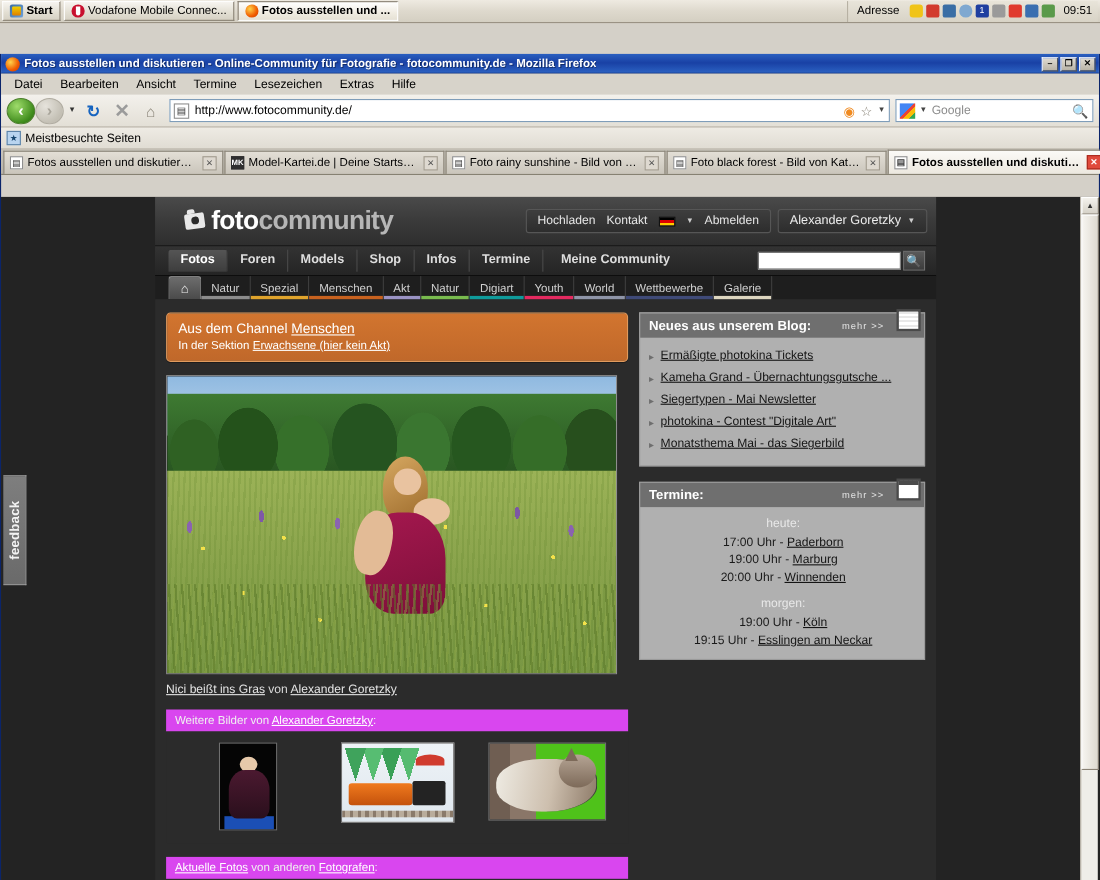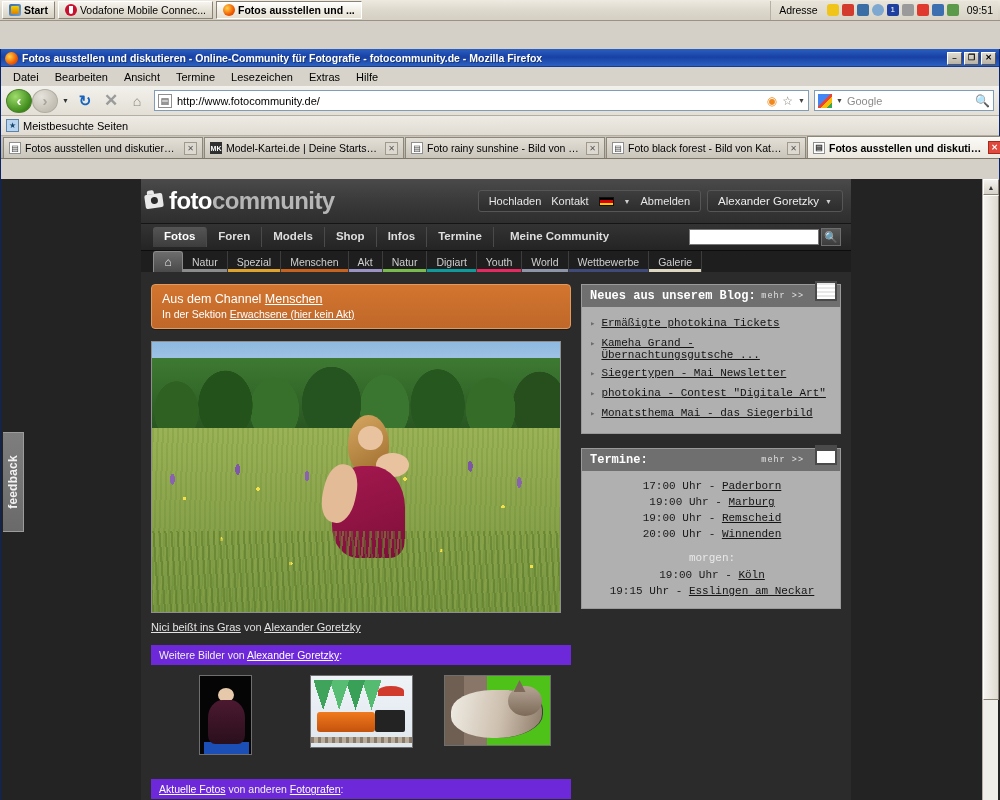--- a/index.html
+++ b/index.html
@@ -172,21 +172,21 @@
     color:#f2f2f2; font-size:12px; font-weight:bold; letter-spacing:.2px;
   }
 
   
   .shell{
     position:absolute; left:140px; top:0; width:710px; min-height:649px;
     background:#2b2b2b;
   }
   .fc-header{
     height: 45px; background: linear-gradient(#4a4a4a, #3a3a3a 50%, #2e2e2e);
-    display:flex; align-items:center; padding: 0 8px 0 4px;
+    display:flex; align-items:center; padding: 0 8px 0 27px;
     border-bottom: 1px solid #151515;
   }
   .fc-logo{ display:flex; align-items:center; gap:6px; }
   .cam{
     width:18px;height:14px;background:#e8e8e8;border-radius:2px;position:relative;
     transform: rotate(-8deg);
   }
   .cam::before{content:"";position:absolute;left:3px;top:-4px;width:7px;height:4px;
     background:#e8e8e8;border-radius:2px 2px 0 0;}
   .cam::after{content:"";position:absolute;left:6px;top:3px;width:7px;height:7px;
@@ -245,21 +245,21 @@
   .cat{
     position:relative; display:flex; align-items:center; justify-content:center;
     padding: 0 9px; color:#cfcfcf; font-size:10.5px;
     border-right:1px solid #3d3d3d;
   }
   .cat .ul{ position:absolute; left:0; right:0; bottom:0; height:3px; }
 
   
   .cols{ display:flex; padding: 12px 10px; gap:10px; align-items:flex-start; }
   .colL{ width: 420px; }
-  .colR{ width: 260px; font-family: Liberation Mono, monospace; }
+  .colR{ width: 260px; }
 
   .channel-box{
     background: linear-gradient(#d2752f,#c0682a);
     border:1px solid #e09a5d; border-radius:4px;
     padding: 7px 10px 8px 10px; color:#fff;
     box-shadow: 0 1px 0 #00000055;
   }
   .channel-l1{ font-size:12.5px; margin-bottom:2px; }
   .channel-l2{ font-size:10.5px; }
   .channel-box a{ color:#fff; text-decoration:underline; }
@@ -318,21 +318,21 @@
   .ph-fg{position:absolute;left:0;bottom:0;width:100%;height:30%;
     background:
       repeating-linear-gradient(86deg, rgba(90,120,40,.55) 0 2px, transparent 2px 6px),
       repeating-linear-gradient(96deg, rgba(140,165,70,.45) 0 2px, transparent 2px 7px);
   }
 
   .caption{ margin-top:8px; font-size:11px; color:#d9d9d9; }
   .caption a{ color:#e4e4e4; text-decoration:underline; }
 
   .subbar{
-    margin-top:12px; background:#6d28d9; color:#f0f0f0;
+    margin-top:12px; background:#d946ef; color:#f0f0f0;
     padding:4px 8px; font-size:10.5px;
   }
   .subbar a{ color:#ffffff; text-decoration:underline; }
   .thumbrow{
     background:#2b2b2b; padding:10px 6px 12px 6px;
     display:flex; align-items:flex-start; gap:0;
   }
   .tcell{ width:140px; display:flex; justify-content:center; }
   .thumb{ border:1px solid #6f6f6f; overflow:hidden; position:relative; }
   .th1{ width:53px; height:80px; background:#050505; }
@@ -737,23 +737,23 @@
               </div>
             </div>
 
             <div class="rbox">
               <div class="rbox-head">
                 <span>Termine:</span>
                 <span class="rbox-more">mehr &gt;&gt;</span>
                 <span class="rbox-icon cal"></span>
               </div>
               <div class="rbox-body">
+                <div class="term-group">heute:</div>
                 <div class="term-row"><span>17:00 Uhr - </span><a href="#">Paderborn</a></div>
                 <div class="term-row"><span>19:00 Uhr - </span><a href="#">Marburg</a></div>
-                <div class="term-row"><span>19:00 Uhr - </span><a href="#">Remscheid</a></div>
                 <div class="term-row"><span>20:00 Uhr - </span><a href="#">Winnenden</a></div>
                 <div class="term-group" style="margin-top:8px">morgen:</div>
                 <div class="term-row"><span>19:00 Uhr - </span><a href="#">Köln</a></div>
                 <div class="term-row"><span>19:15 Uhr - </span><a href="#">Esslingen am Neckar</a></div>
               </div>
             </div>
 
           </div>
         </div>
       </div>

